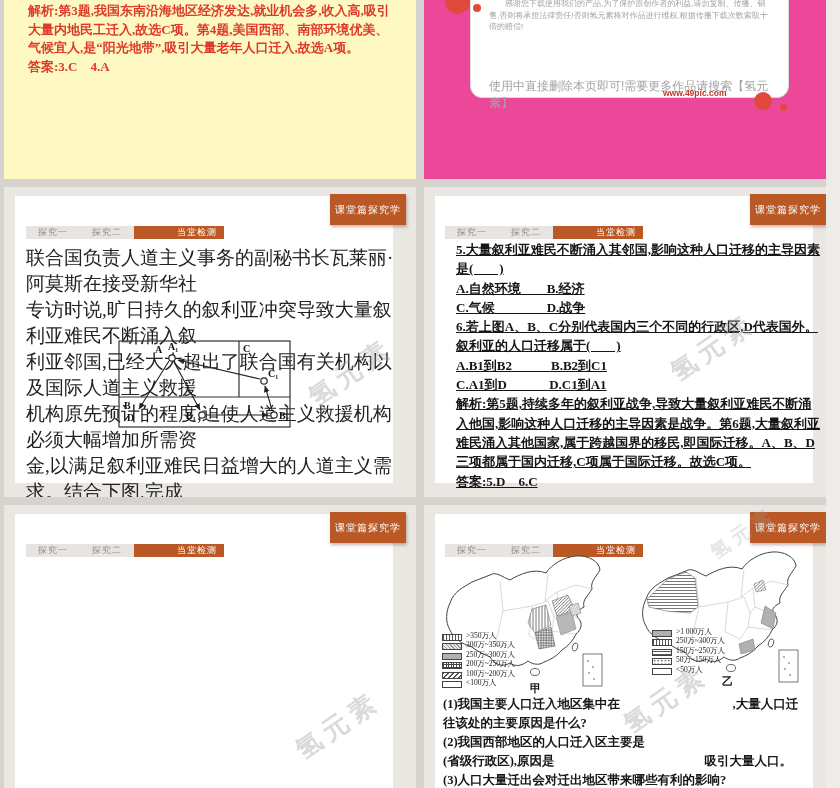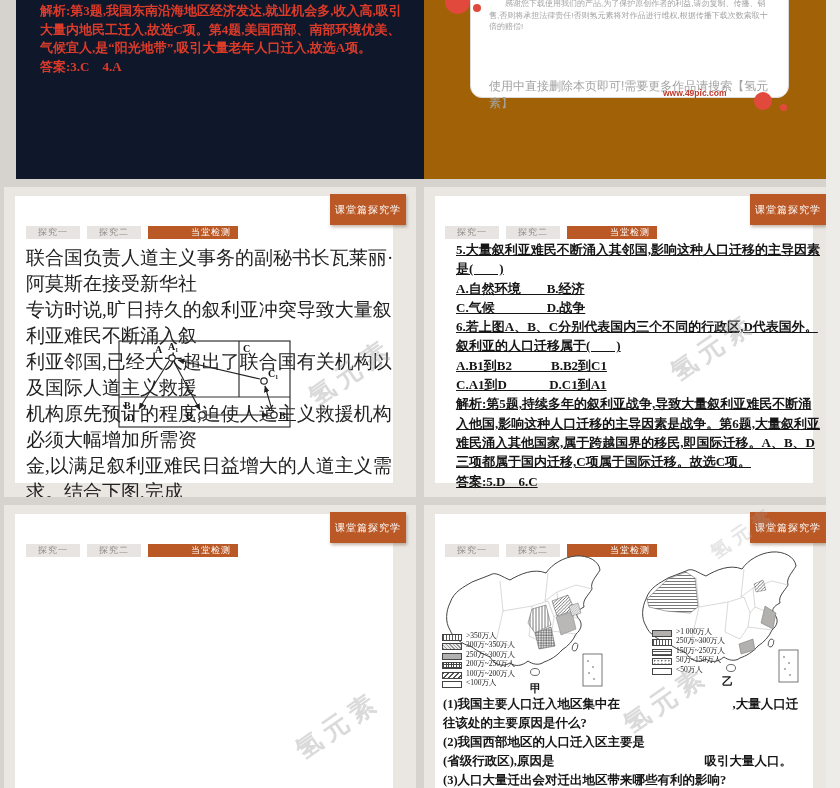--- a/index.html
+++ b/index.html
@@ -1,34 +1,34 @@
 <!DOCTYPE html>
 <html><head>
 <meta charset="utf-8">
 <style>
   html,body{margin:0;padding:0;}
   #canvas{position:relative;width:840px;height:788px;background:#d6d2ce;overflow:hidden;
           font-family:"Liberation Sans",sans-serif;}
   .strip-right{position:absolute;left:826px;top:0;width:14px;height:788px;background:#edece9;}
   .slide{position:absolute;overflow:hidden;}
-  #slide-tl{left:16px;top:0;width:412px;height:179px;background:#0f172a;}
-  #slide-tr{left:424px;top:0;width:402px;height:179px;background:#a16207;}
+  #slide-tl{left:4px;top:0;width:412px;height:179px;background:#fef9c3;}
+  #slide-tr{left:424px;top:0;width:402px;height:179px;background:#ec4899;}
   #slide-ml{left:4px;top:187px;width:412px;height:310px;background:#eae7e2;}
   #slide-mr{left:424px;top:187px;width:402px;height:310px;background:#eae7e2;}
   #slide-bl{left:4px;top:505px;width:412px;height:283px;background:#eae7e2;}
   #slide-br{left:424px;top:505px;width:402px;height:283px;background:#eae7e2;}
 
   .panel{position:absolute;left:11px;top:9px;width:378px;background:#ffffff;}
   #slide-ml .panel,#slide-mr .panel{height:287px;}
   #slide-bl .panel,#slide-br .panel{height:290px;}
 
   .badge{position:absolute;left:326px;top:7px;width:76px;height:31px;background:#bb5926;color:#fff;
          font-size:10px;line-height:31px;text-align:center;letter-spacing:1px;
          box-shadow:1px 2px 3px rgba(90,50,20,.35);}
-  .tabbar{position:absolute;left:22px;top:39px;display:flex;gap:7px;}
+  .tabbar{position:absolute;left:22px;top:39px;display:flex;}
   #slide-mr .tabbar,#slide-br .tabbar{left:21px;}
   .tab{width:54px;height:13px;background:#e7e4e1;color:#8f8d89;font-size:9px;line-height:13px;
        text-align:center;letter-spacing:1px;}
   .tab.active{background:#bb5926;color:#fff;padding-left:36px;}
 
   .red-analysis{position:absolute;left:24px;top:2px;width:382px;font-family:"Liberation Serif",serif;
        font-weight:bold;font-size:13px;line-height:18.7px;color:#dd3b2a;white-space:pre-wrap;}
 
   .lic-card{position:absolute;left:46px;top:-45px;width:317px;height:141px;background:#fff;
        border:1px solid #dcdad7;border-radius:12px;}

